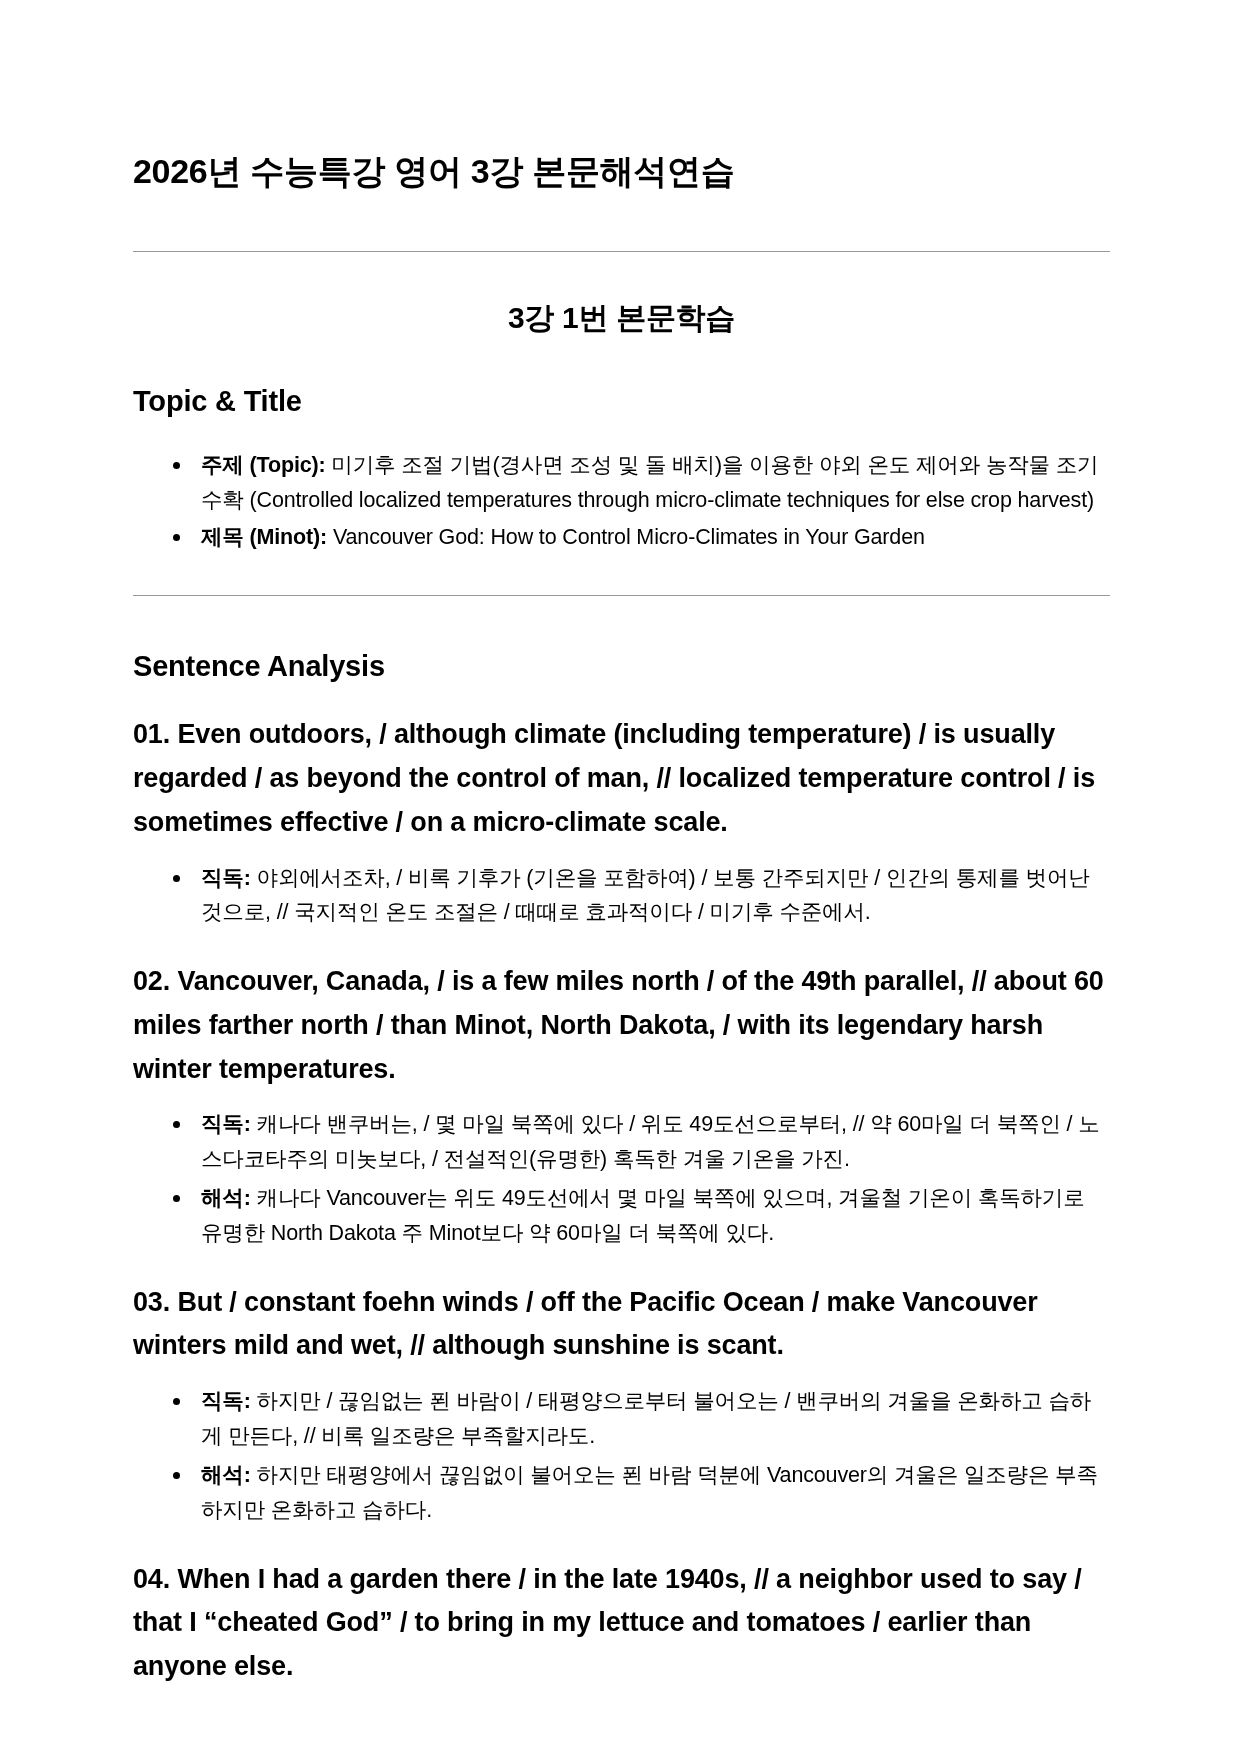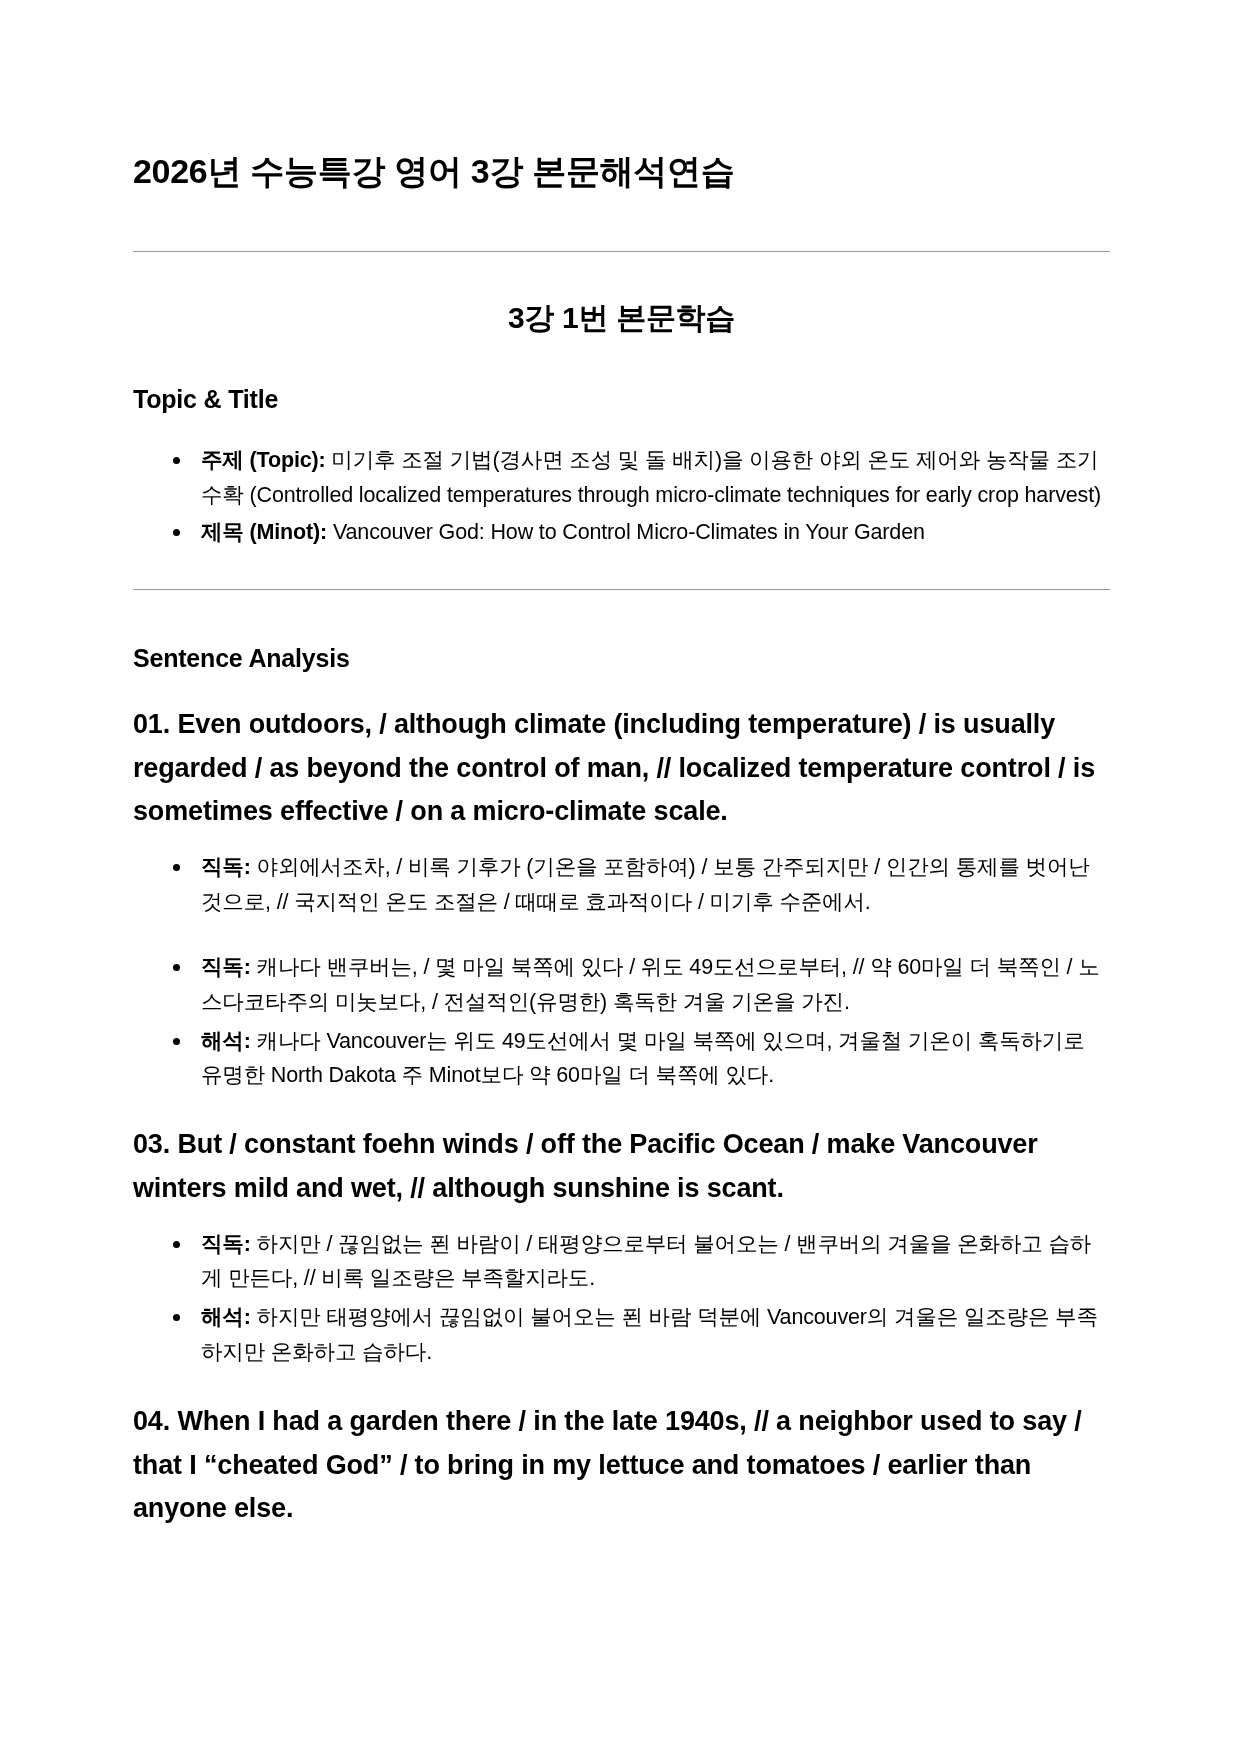--- a/index.html
+++ b/index.html
@@ -40,21 +40,21 @@
   }
   .h2 {
     font-size: 30px;
     font-weight: bold;
     letter-spacing: -0.3px;
     line-height: 1.3;
     margin: 0 0 46px 0;
     text-align: center;
   }
   .h3 {
-    font-size: 25px;
+    font-size: 29px;
     font-weight: bold;
     letter-spacing: -0.2px;
     line-height: 1.3;
     margin: 0 0 28px 0;
   }
   ul.bullets {
     list-style: none;
     margin: 0 0 0 0;
     padding: 0;
   }
@@ -108,41 +108,42 @@
   <h1 class="doc-title">2026년 수능특강 영어 3강 본문해석연습</h1>
 
   <hr class="divider">
 
   <h2 class="h2">3강 1번 본문학습</h2>
 
   <h3 class="h3">Topic &amp; Title</h3>
 
   <ul class="bullets topic-list">
     <li>
-      <span class="lead">주제 (Topic):</span><span> 미기후 조절 기법(경사면 조성 및 돌 배치)을 이용한 야외 온도 제어와 농작물 조기 수확 (Controlled localized temperatures through micro-climate techniques for early crop harvest)</span>
+      <span class="lead">주제 (Topic):</span><span> 미기후 조절 기법(경사면 조성 및 돌 배치)을 이용한 야외 온도 제어와 농작물 조기 수확 (Controlled localized temperatures through micro-climate techniques for else crop harvest)</span>
     </li>
     <li>
       <span class="lead">제목 (Minot):</span><span> Vancouver God: How to Control Micro-Climates in Your Garden</span>
     </li>
   </ul>
 
   <hr class="divider second">
 
   <h3 class="h3">Sentence Analysis</h3>
 
   <div class="sentence-block">
     <p class="sentence-en">01. Even outdoors, / although climate (including temperature) / is usually regarded / as beyond the control of man, // localized temperature control / is sometimes effective / on a micro-climate scale.</p>
     <ul class="bullets">
       <li>
         <span class="lead">직독:</span><span> 야외에서조차, / 비록 기후가 (기온을 포함하여) / 보통 간주되지만 / 인간의 통제를 벗어난 것으로, // 국지적인 온도 조절은 / 때때로 효과적이다 / 미기후 수준에서.</span>
       </li>
     </ul>
   </div>
 
   <div class="sentence-block">
+    <p class="sentence-en">02. Vancouver, Canada, / is a few miles north / of the 49th parallel, // about 60 miles farther north / than Minot, North Dakota, / with its legendary harsh winter temperatures.</p>
     <ul class="bullets">
       <li>
         <span class="lead">직독:</span><span> 캐나다 밴쿠버는, / 몇 마일 북쪽에 있다 / 위도 49도선으로부터, // 약 60마일 더 북쪽인 / 노스다코타주의 미놋보다, / 전설적인(유명한) 혹독한 겨울 기온을 가진.</span>
       </li>
       <li>
         <span class="lead">해석:</span><span> 캐나다 Vancouver는 위도 49도선에서 몇 마일 북쪽에 있으며, 겨울철 기온이 혹독하기로 유명한 North Dakota 주 Minot보다 약 60마일 더 북쪽에 있다.</span>
       </li>
     </ul>
   </div>
 

